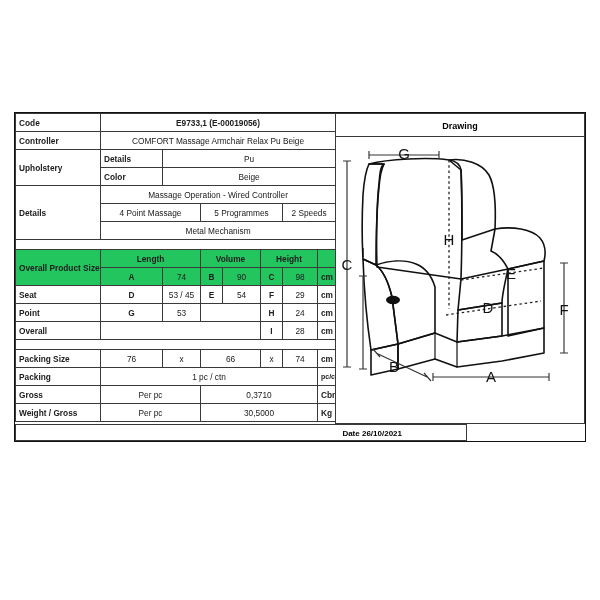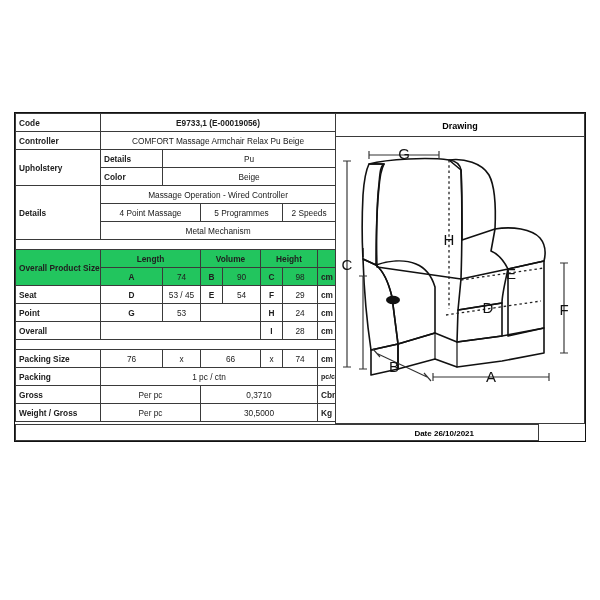--- a/index.html
+++ b/index.html
@@ -75,21 +75,21 @@
     border-left: 0.9px solid #3a3a3a;
     border-right: 0.9px solid #3a3a3a;
     border-top: none;
     border-bottom: none;
     height: 9px;
   }
   .datebar {
     position: absolute;
     left: 15px;
     top: 424px;
-    width: 524px;
+    width: 452px;
     height: 17px;
     border: 0.9px solid #3a3a3a;
     box-sizing: border-box;
     font-size: 8px;
     font-weight: bold;
     text-align: right;
     padding-right: 64px;
     line-height: 17px;
     color: #000;
   }

